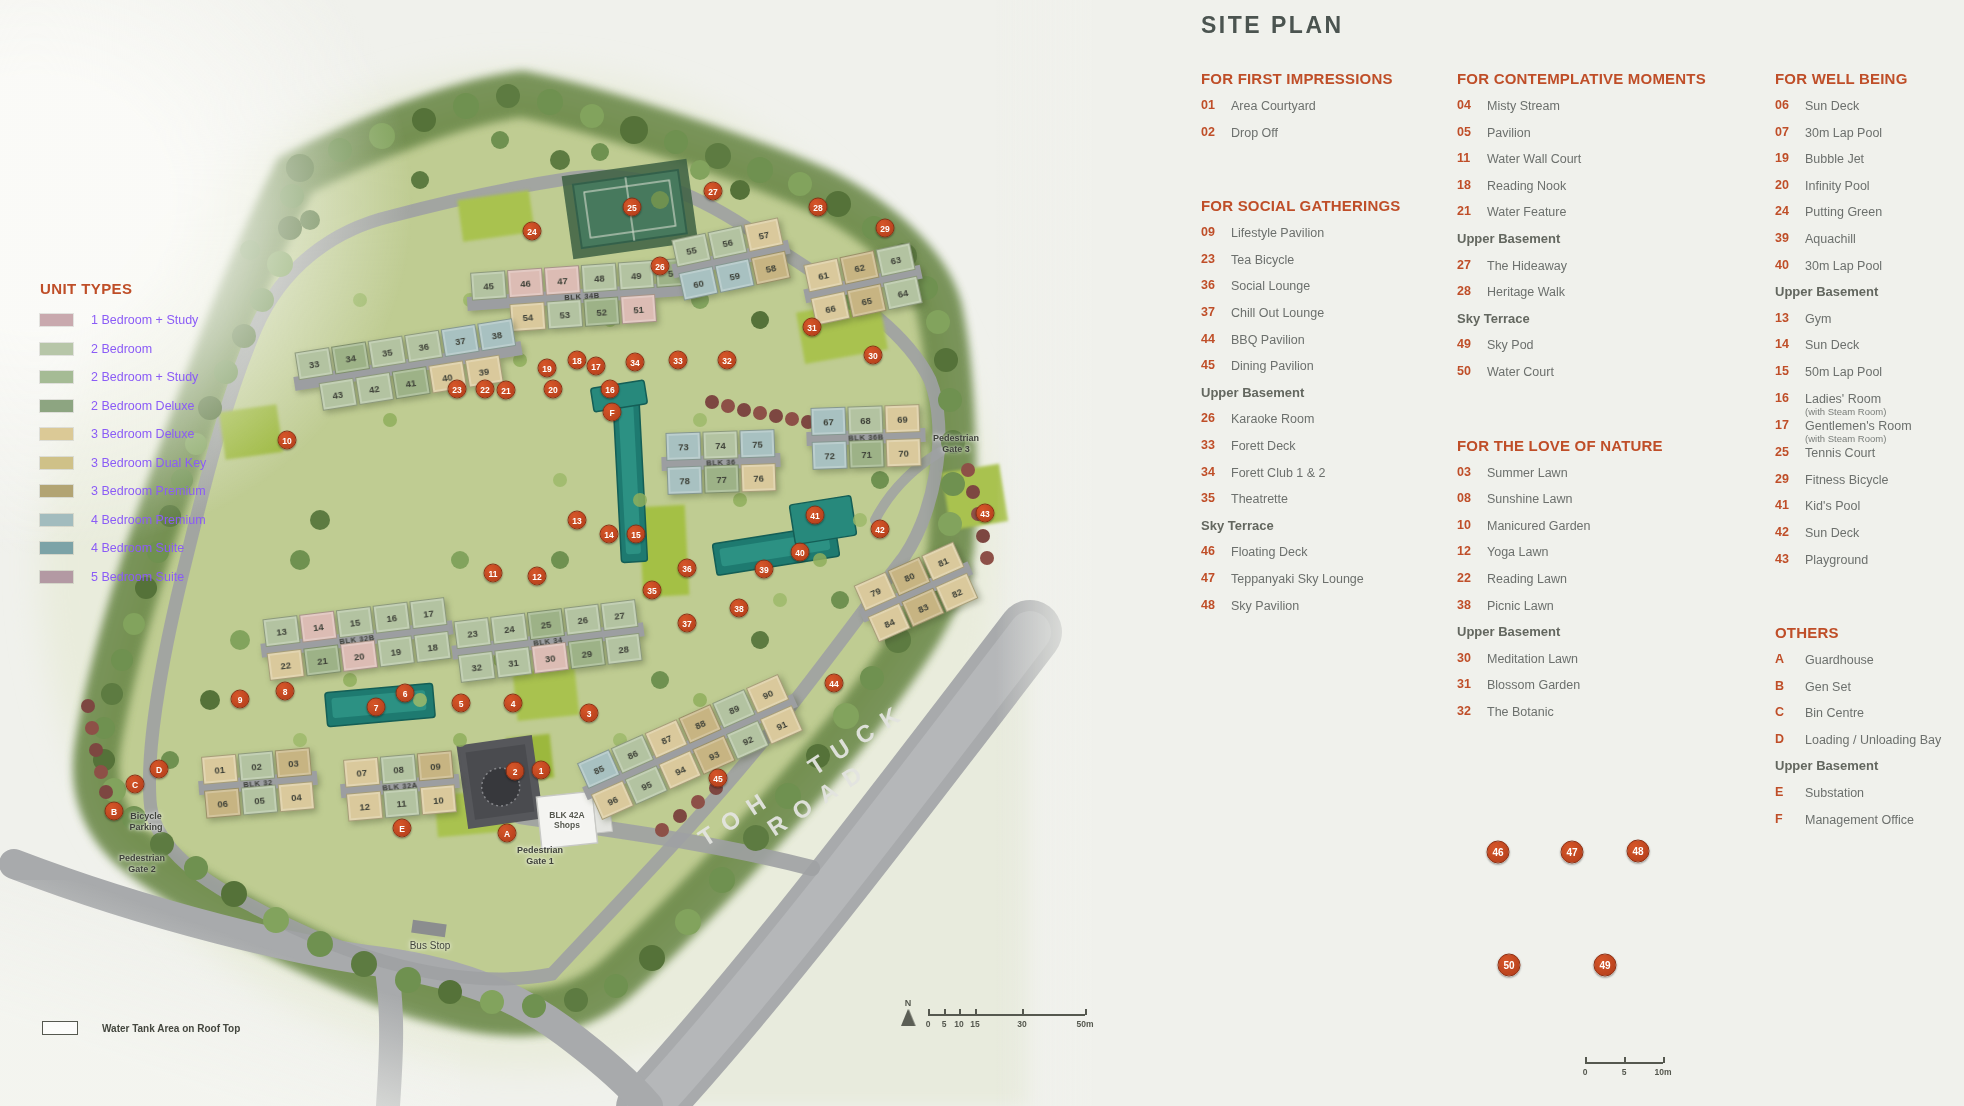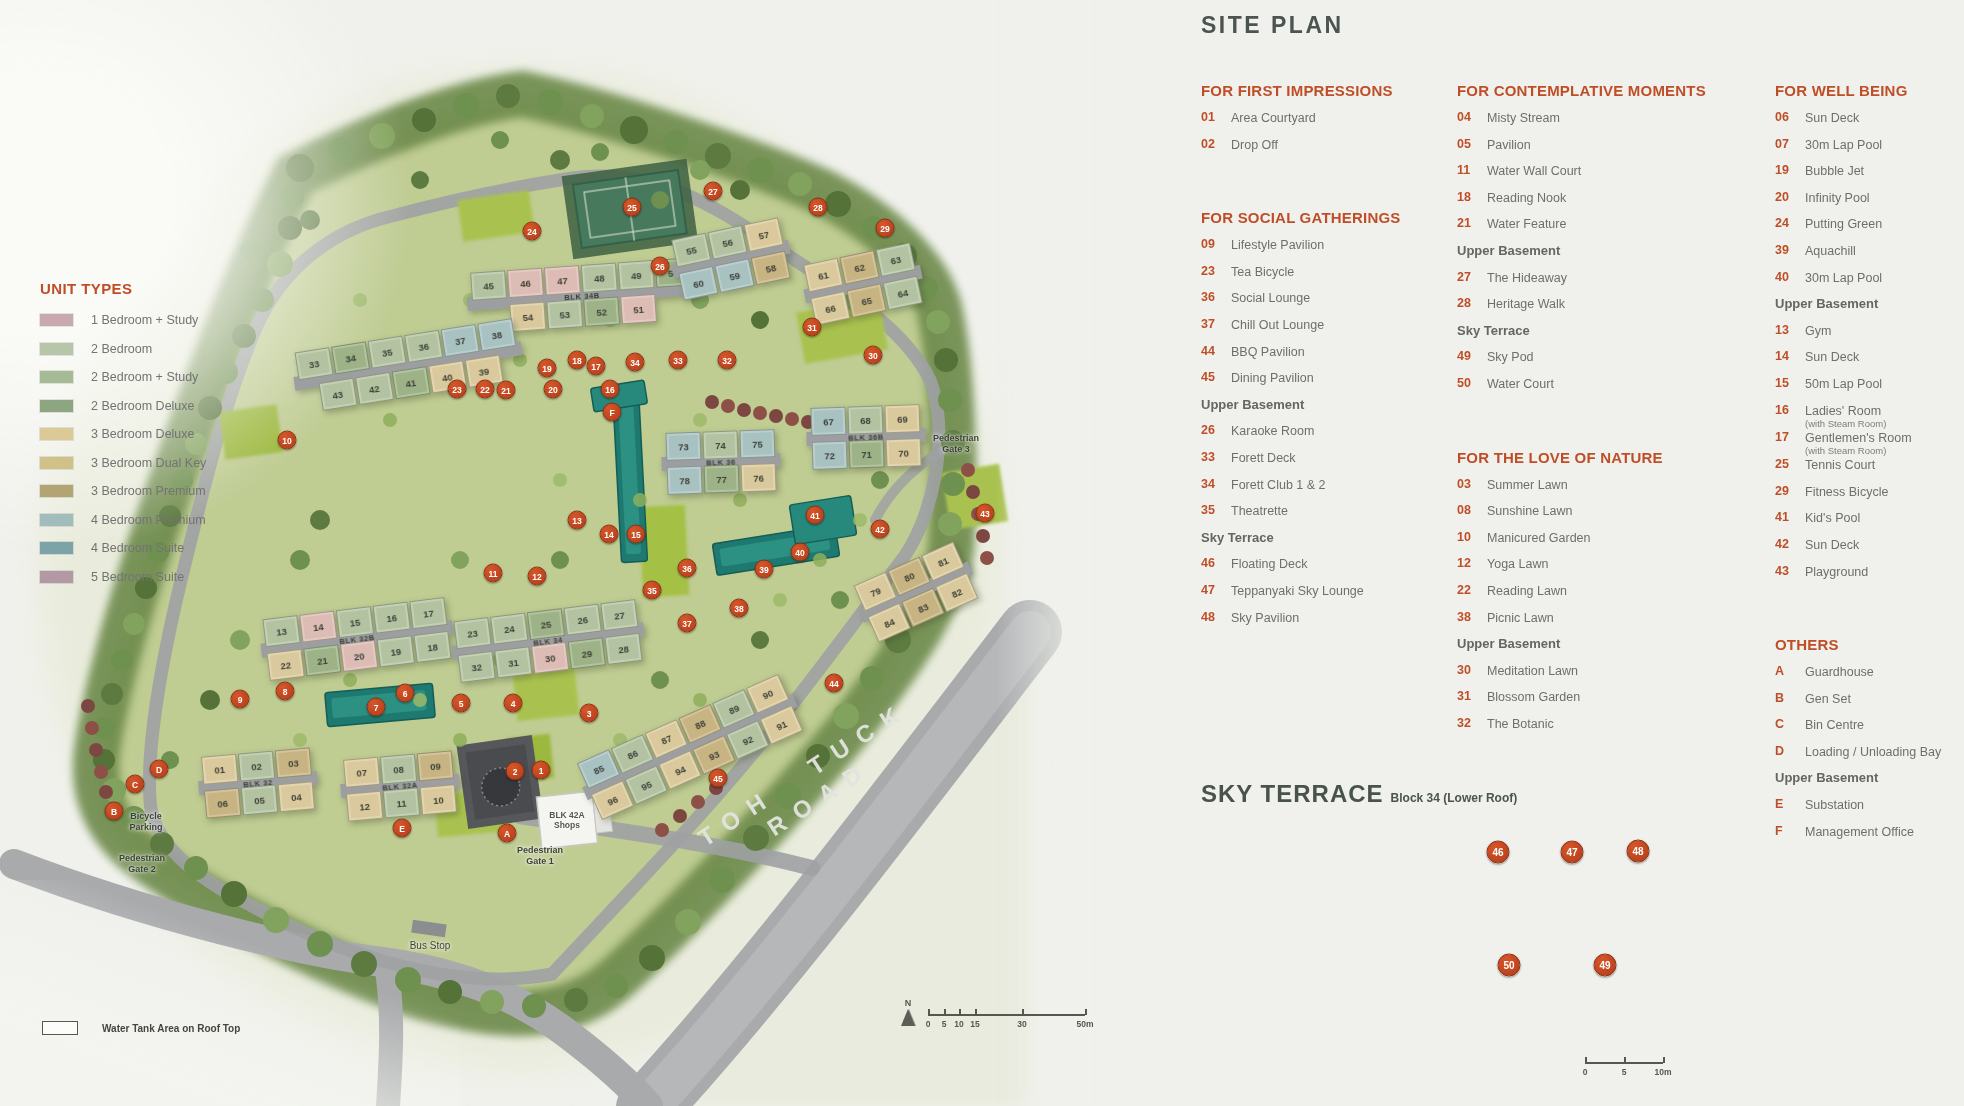--- a/index.html
+++ b/index.html
@@ -33,27 +33,27 @@
   .blk{font-size:7.5px;color:#3a3c36;font-weight:700;letter-spacing:.6px;white-space:nowrap;}
   .crow{display:flex;gap:2px;z-index:1;}
   .cell{width:33px;height:26px;display:flex;align-items:center;justify-content:center;
         font-size:9.5px;font-weight:700;color:#3e4138;border:1px solid rgba(70,75,55,.35);
         box-shadow:inset 0 0 0 2px rgba(255,255,255,.22);}
   
   #unit-types{position:absolute;left:40px;top:280px;z-index:8;}
   #unit-types h2{margin:0 0 16px;font-size:15px;font-weight:800;color:#bf4e28;letter-spacing:.4px;}
   .ut-row{display:flex;align-items:center;margin-bottom:14.5px;}
   .ut-swatch{width:33px;height:12px;margin-right:18px;box-shadow:0 0 0 1px rgba(90,90,80,.15);}
-  .ut-label{font-size:12.5px;color:#737373;}
+  .ut-label{font-size:12.5px;color:#8b5cf6;}
   
   #site-title{position:absolute;left:1201px;top:12px;margin:0;font-size:23px;font-weight:800;
               color:#4b5450;letter-spacing:2.5px;}
   .legend-col{position:absolute;top:70px;}
   #col-0{left:1201px;width:246px;} #col-1{left:1457px;width:288px;} #col-2{left:1775px;width:208px;}
-  .sec{margin-bottom:46px;margin-top:12px;}
+  .sec{margin-bottom:46px;}
   .sec-title{margin:0 0 11px;font-size:15px;font-weight:800;color:#bf4e28;letter-spacing:.2px;}
   .li{display:flex;align-items:flex-start;min-height:26.6px;font-size:12.5px;color:#6c706d;}
   .num{width:30px;flex:0 0 30px;font-weight:800;color:#bf4e28;}
   .lab{padding-top:1px;line-height:1.15;}
   .note{font-size:9.5px;color:#7a7e7a;margin-top:1px;}
   .sub{min-height:26.6px;display:flex;align-items:flex-start;font-size:13px;font-weight:800;color:#63675f;}
   
   #sky-head{position:absolute;left:1201px;top:780px;z-index:8;}
   #sky-head .t{font-size:24px;font-weight:800;color:#49534e;letter-spacing:1px;}
   #sky-head .s{font-size:12px;font-weight:800;color:#4b5450;margin-left:7px;}
@@ -883,23 +883,20 @@
           <span class="num">E</span>
           <div class="lab">Substation</div>
         </div>
         <div class="li">
           <span class="num">F</span>
           <div class="lab">Management Office</div>
         </div>
       </section>
     </div>
 
-  <div id="sky-head">
-    <span class="t">SKY TERRACE</span><span class="s">Block 34 (Lower Roof)</span>
-  </div>
 
   <div id="north">
     <div class="n">N</div>
     <div class="tri"></div>
   </div>
   <div id="map-scale" class="scalebar" style="left:928px;top:1002px;width:170px;height:30px">
       <div class="sline" style="left: 0px; width: 157px;"></div>
       <div class="stick" style="left: 0px;"></div>
       <div class="slab" style="left: 0px;">0</div>
       <div class="stick" style="left: 16px;"></div>

